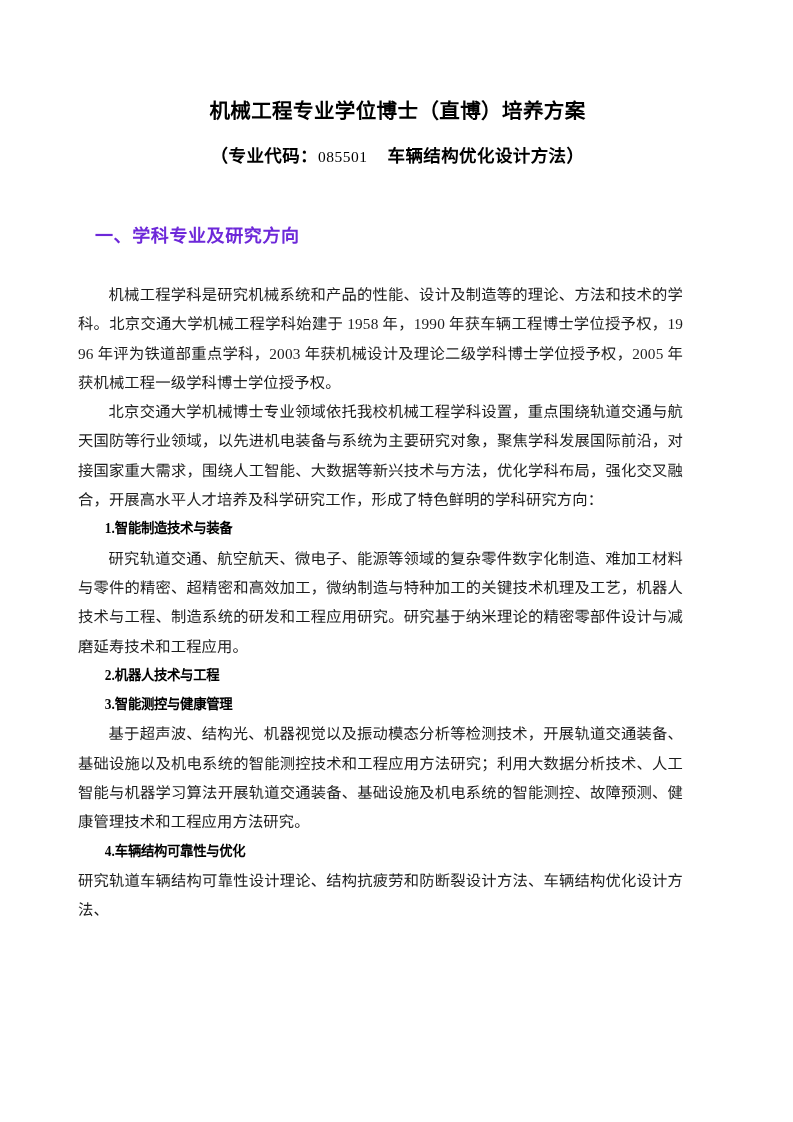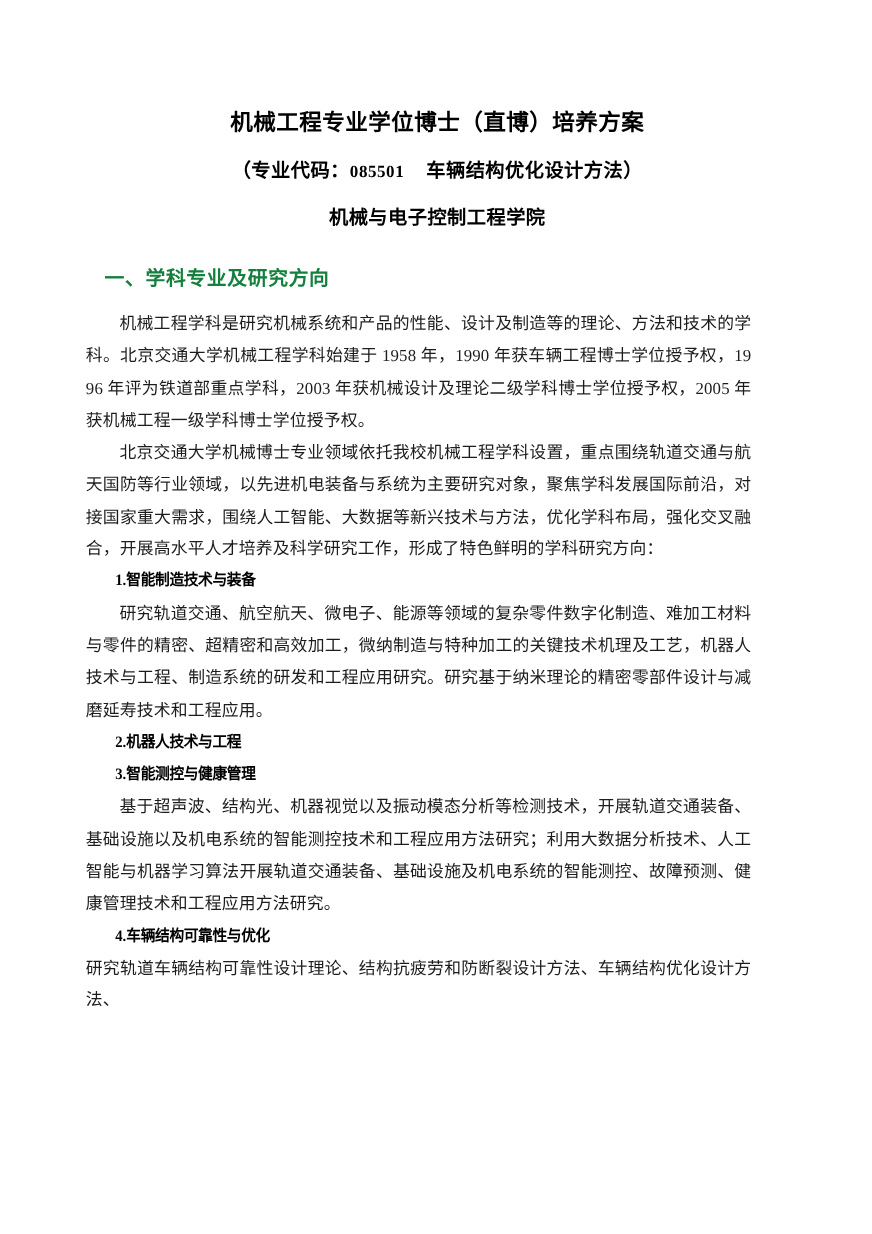--- a/index.html
+++ b/index.html
@@ -47,45 +47,45 @@
     line-height: 30px;
     margin: 0 0 16px 0;
   }
   .doc-subtitle {
     font-size: 17.5px;
     line-height: 28px;
     margin: 0 0 14px 0;
   }
   .doc-subtitle .code {
     font-family: "Liberation Serif", "DejaVu Serif", serif;
-    font-weight: 700;
+    font-weight: 400;
     font-size: 15.5px;
     letter-spacing: 0.5px;
   }
   .doc-subtitle .gap {
     display: inline-block;
     width: 20px;
   }
   .doc-school {
     font-size: 17.5px;
     line-height: 28px;
     margin: 0;
   }
 
   
   .section-heading {
     position: absolute;
     left: 95px;
-    top: 240px;
-    font-family: Liberation Sans, sans-serif;
+    top: 224px;
+    font-family: Liberation Mono, monospace;
     font-weight: 700;
     font-size: 18px;
     line-height: 26px;
     letter-spacing: 0.6px;
-    color: #15803d;
+    color: #6d28d9;
     white-space: nowrap;
   }
 
   
   .body-flow {
     position: absolute;
     left: 78px;
     top: 280px;
     width: 605px;
   }
@@ -128,21 +128,20 @@
 
 <div class="page">
 
   <div class="title-block">
     <div class="doc-title">机械工程专业学位博士（直博）培养方案</div>
 
     <div class="doc-subtitle">
       <span>（专业代码：</span><span class="code">085501</span><span class="gap"></span><span>车辆结构优化设计方法）</span>
     </div>
 
-    <div class="doc-school">机械与电子控制工程学院</div>
   </div>
 
   <div class="section-heading">一、学科专业及研究方向</div>
 
   <div class="body-flow">
 
     <p class="para">机械工程学科是研究机械系统和产品的性能、设计及制造等的理论、方法和技术的学科。北京交通大学机械工程学科始建于 1958 年，1990 年获车辆工程博士学位授予权，1996 年评为铁道部重点学科，2003 年获机械设计及理论二级学科博士学位授予权，2005 年获机械工程一级学科博士学位授予权。</p>
 
     <p class="para">北京交通大学机械博士专业领域依托我校机械工程学科设置，重点围绕轨道交通与航天国防等行业领域，以先进机电装备与系统为主要研究对象，聚焦学科发展国际前沿，对接国家重大需求，围绕人工智能、大数据等新兴技术与方法，优化学科布局，强化交叉融合，开展高水平人才培养及科学研究工作，形成了特色鲜明的学科研究方向：</p>
 

